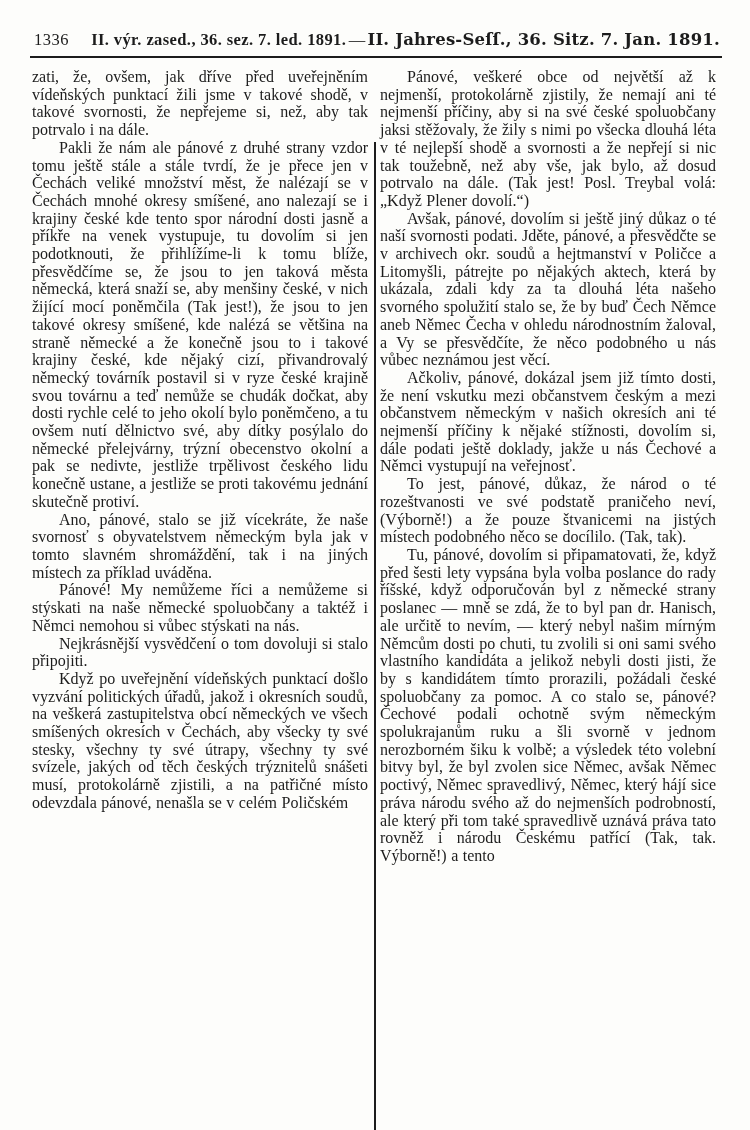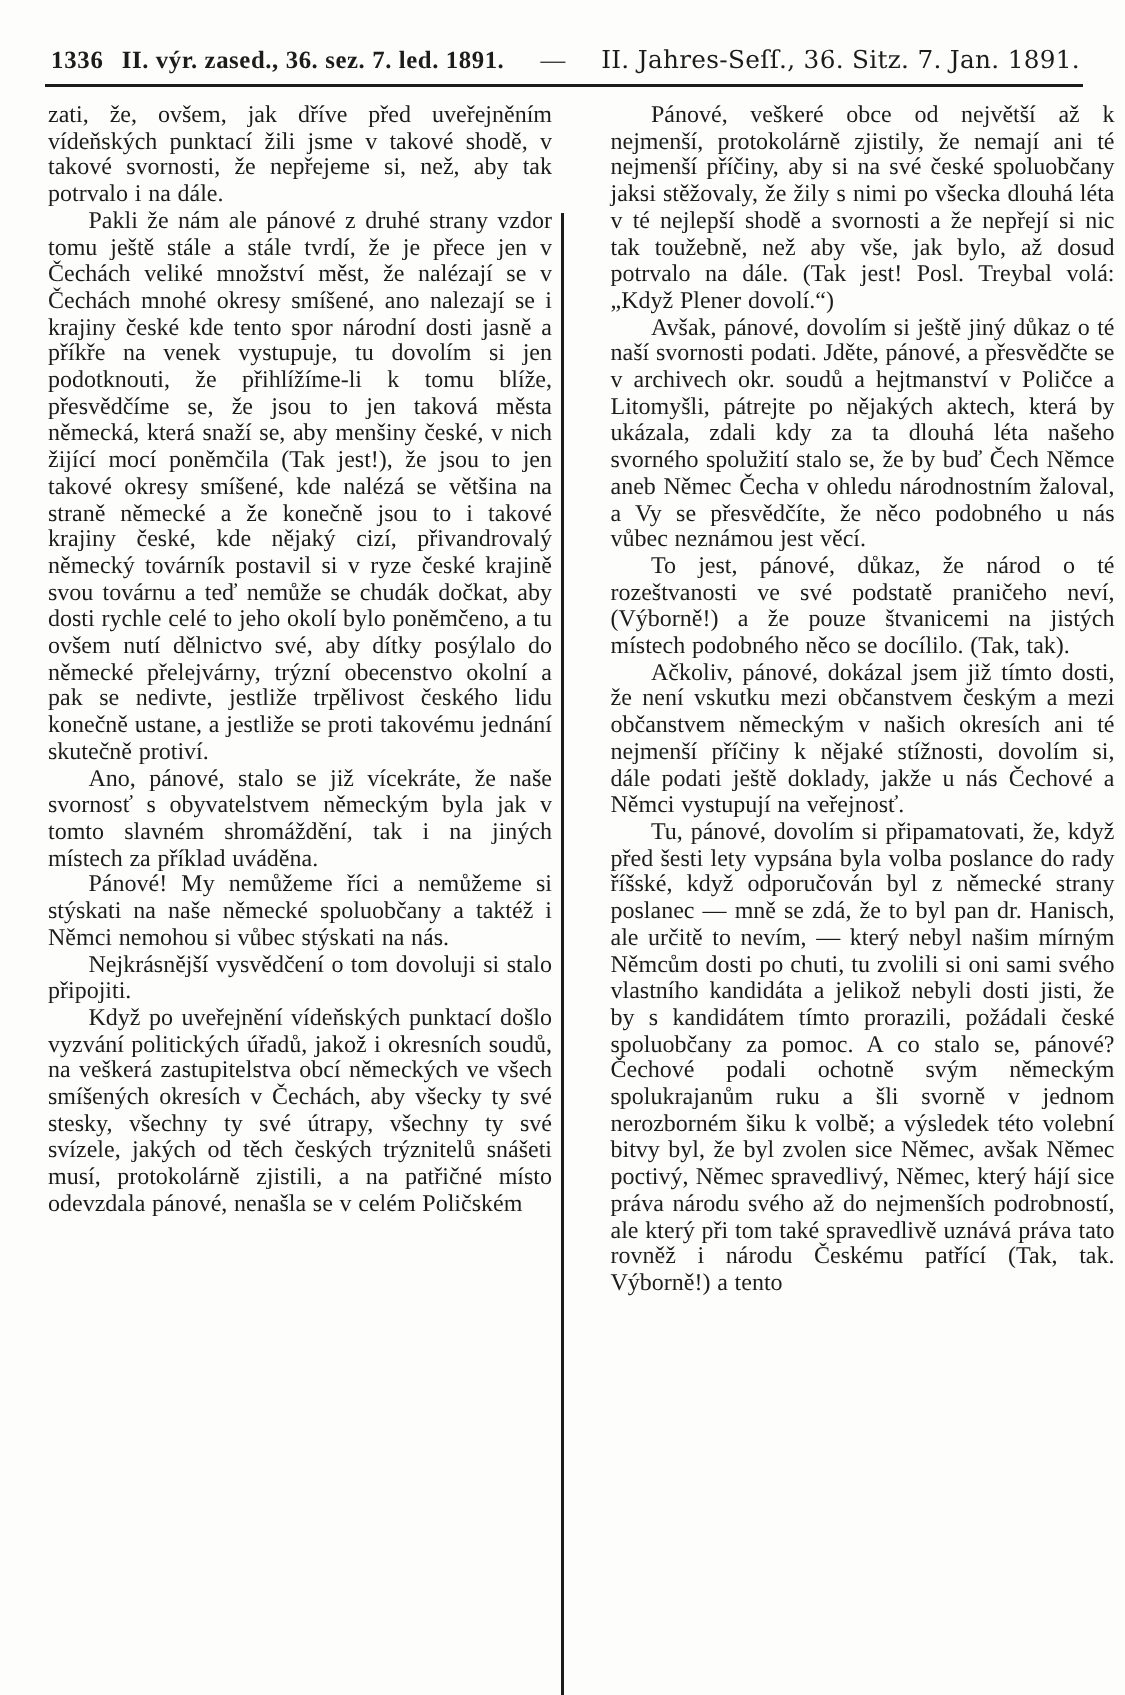--- a/index.html
+++ b/index.html
@@ -20,38 +20,38 @@
   }
   .page-header {
     display: flex;
     justify-content: space-between;
     align-items: baseline;
     padding: 30px 30px 4px 34px;
     font-size: 16.5px;
     white-space: nowrap;
   }
   .header-czech { font-weight: 700; letter-spacing: 0.4px; }
-  .header-page-number { font-weight: 700; letter-spacing: 0.5px; margin-right: 8px; }
+  .header-page-number { font-weight: 400; letter-spacing: 0.5px; margin-right: 18px; }
   .header-separator { font-weight: 400; }
   .header-german {
     font-family: "DejaVu Serif", serif;
-    font-weight: 400;
+    font-weight: 700;
     letter-spacing: 0.2px;
   }
   .header-rule {
     height: 2px;
     background: #1c1c1c;
     margin: 2px 28px 0 30px;
   }
   .columns {
     position: relative;
     display: flex;
     padding: 10px 26px 0 32px;
     box-sizing: border-box;
-    gap: 39px;
+    gap: 12px;
   }
   .column {
     width: 336px;
     flex: 0 0 336px;
     text-align: justify;
     font-size: 16px;
     line-height: 17.7px;
     word-spacing: 0.5px;
     hyphens: auto;
   }
@@ -94,19 +94,19 @@
         <p class="para indent">Pánové! My nemůžeme říci a nemůžeme si stýskati na naše německé spoluobčany a taktéž i Němci nemohou si vůbec stýskati na nás.</p>
         <p class="para indent">Nejkrásnější vysvědčení o tom dovoluji si stalo připojiti.</p>
         <p class="para indent">Když po uveřejnění vídeňských punktací došlo vyzvání politických úřadů, jakož i okresních soudů, na veškerá zastupitelstva obcí německých ve všech smíšených okresích v Čechách, aby všecky ty své stesky, všechny ty své útrapy, všechny ty své svízele, jakých od těch českých trýznitelů snášeti musí, protokolárně zjistili, a na patřičné místo odevzdala pánové, nenašla se v celém Poličském</p>
       </section>
 
     <div class="column-divider"></div>
 
     <section class="column">
         <p class="para indent">Pánové, veškeré obce od největší až k nejmenší, protokolárně zjistily, že nemají ani té nejmenší příčiny, aby si na své české spoluobčany jaksi stěžovaly, že žily s nimi po všecka dlouhá léta v té nejlepší shodě a svornosti a že nepřejí si nic tak toužebně, než aby vše, jak bylo, až dosud potrvalo na dále. (Tak jest! Posl. Treybal volá: „Když Plener dovolí.“)</p>
         <p class="para indent">Avšak, pánové, dovolím si ještě jiný důkaz o té naší svornosti podati. Jděte, pánové, a přesvědčte se v archivech okr. soudů a hejtmanství v Poličce a Litomyšli, pátrejte po nějakých aktech, která by ukázala, zdali kdy za ta dlouhá léta našeho svorného spolužití stalo se, že by buď Čech Němce aneb Němec Čecha v ohledu národnostním žaloval, a Vy se přesvědčíte, že něco podobného u nás vůbec neznámou jest věcí.</p>
+        <p class="para indent">Ačkoliv, pánové, dokázal jsem již tímto dosti, že není vskutku mezi občanstvem českým a mezi občanstvem německým v našich okresích ani té nejmenší příčiny k nějaké stížnosti, dovolím si, dále podati ještě doklady, jakže u nás Čechové a Němci vystupují na veřejnosť.</p>
         <p class="para indent">To jest, pánové, důkaz, že národ o té rozeštvanosti ve své podstatě praničeho neví, (Výborně!) a že pouze štvanicemi na jistých místech podobného něco se docílilo. (Tak, tak).</p>
-        <p class="para indent">Ačkoliv, pánové, dokázal jsem již tímto dosti, že není vskutku mezi občanstvem českým a mezi občanstvem německým v našich okresích ani té nejmenší příčiny k nějaké stížnosti, dovolím si, dále podati ještě doklady, jakže u nás Čechové a Němci vystupují na veřejnosť.</p>
         <p class="para indent">Tu, pánové, dovolím si připamatovati, že, když před šesti lety vypsána byla volba poslance do rady říšské, když odporučován byl z německé strany poslanec — mně se zdá, že to byl pan dr. Hanisch, ale určitě to nevím, — který nebyl našim mírným Němcům dosti po chuti, tu zvolili si oni sami svého vlastního kandidáta a jelikož nebyli dosti jisti, že by s kandidátem tímto prorazili, požádali české spoluobčany za pomoc. A co stalo se, pánové? Čechové podali ochotně svým německým spolukrajanům ruku a šli svorně v jednom nerozborném šiku k volbě; a výsledek této volební bitvy byl, že byl zvolen sice Němec, avšak Němec poctivý, Němec spravedlivý, Němec, který hájí sice práva národu svého až do nejmenších podrobností, ale který při tom také spravedlivě uznává práva tato rovněž i národu Českému patřící (Tak, tak. Výborně!) a tento</p>
       </section>
   </main>
 
 </div>
 
 </body></html>

